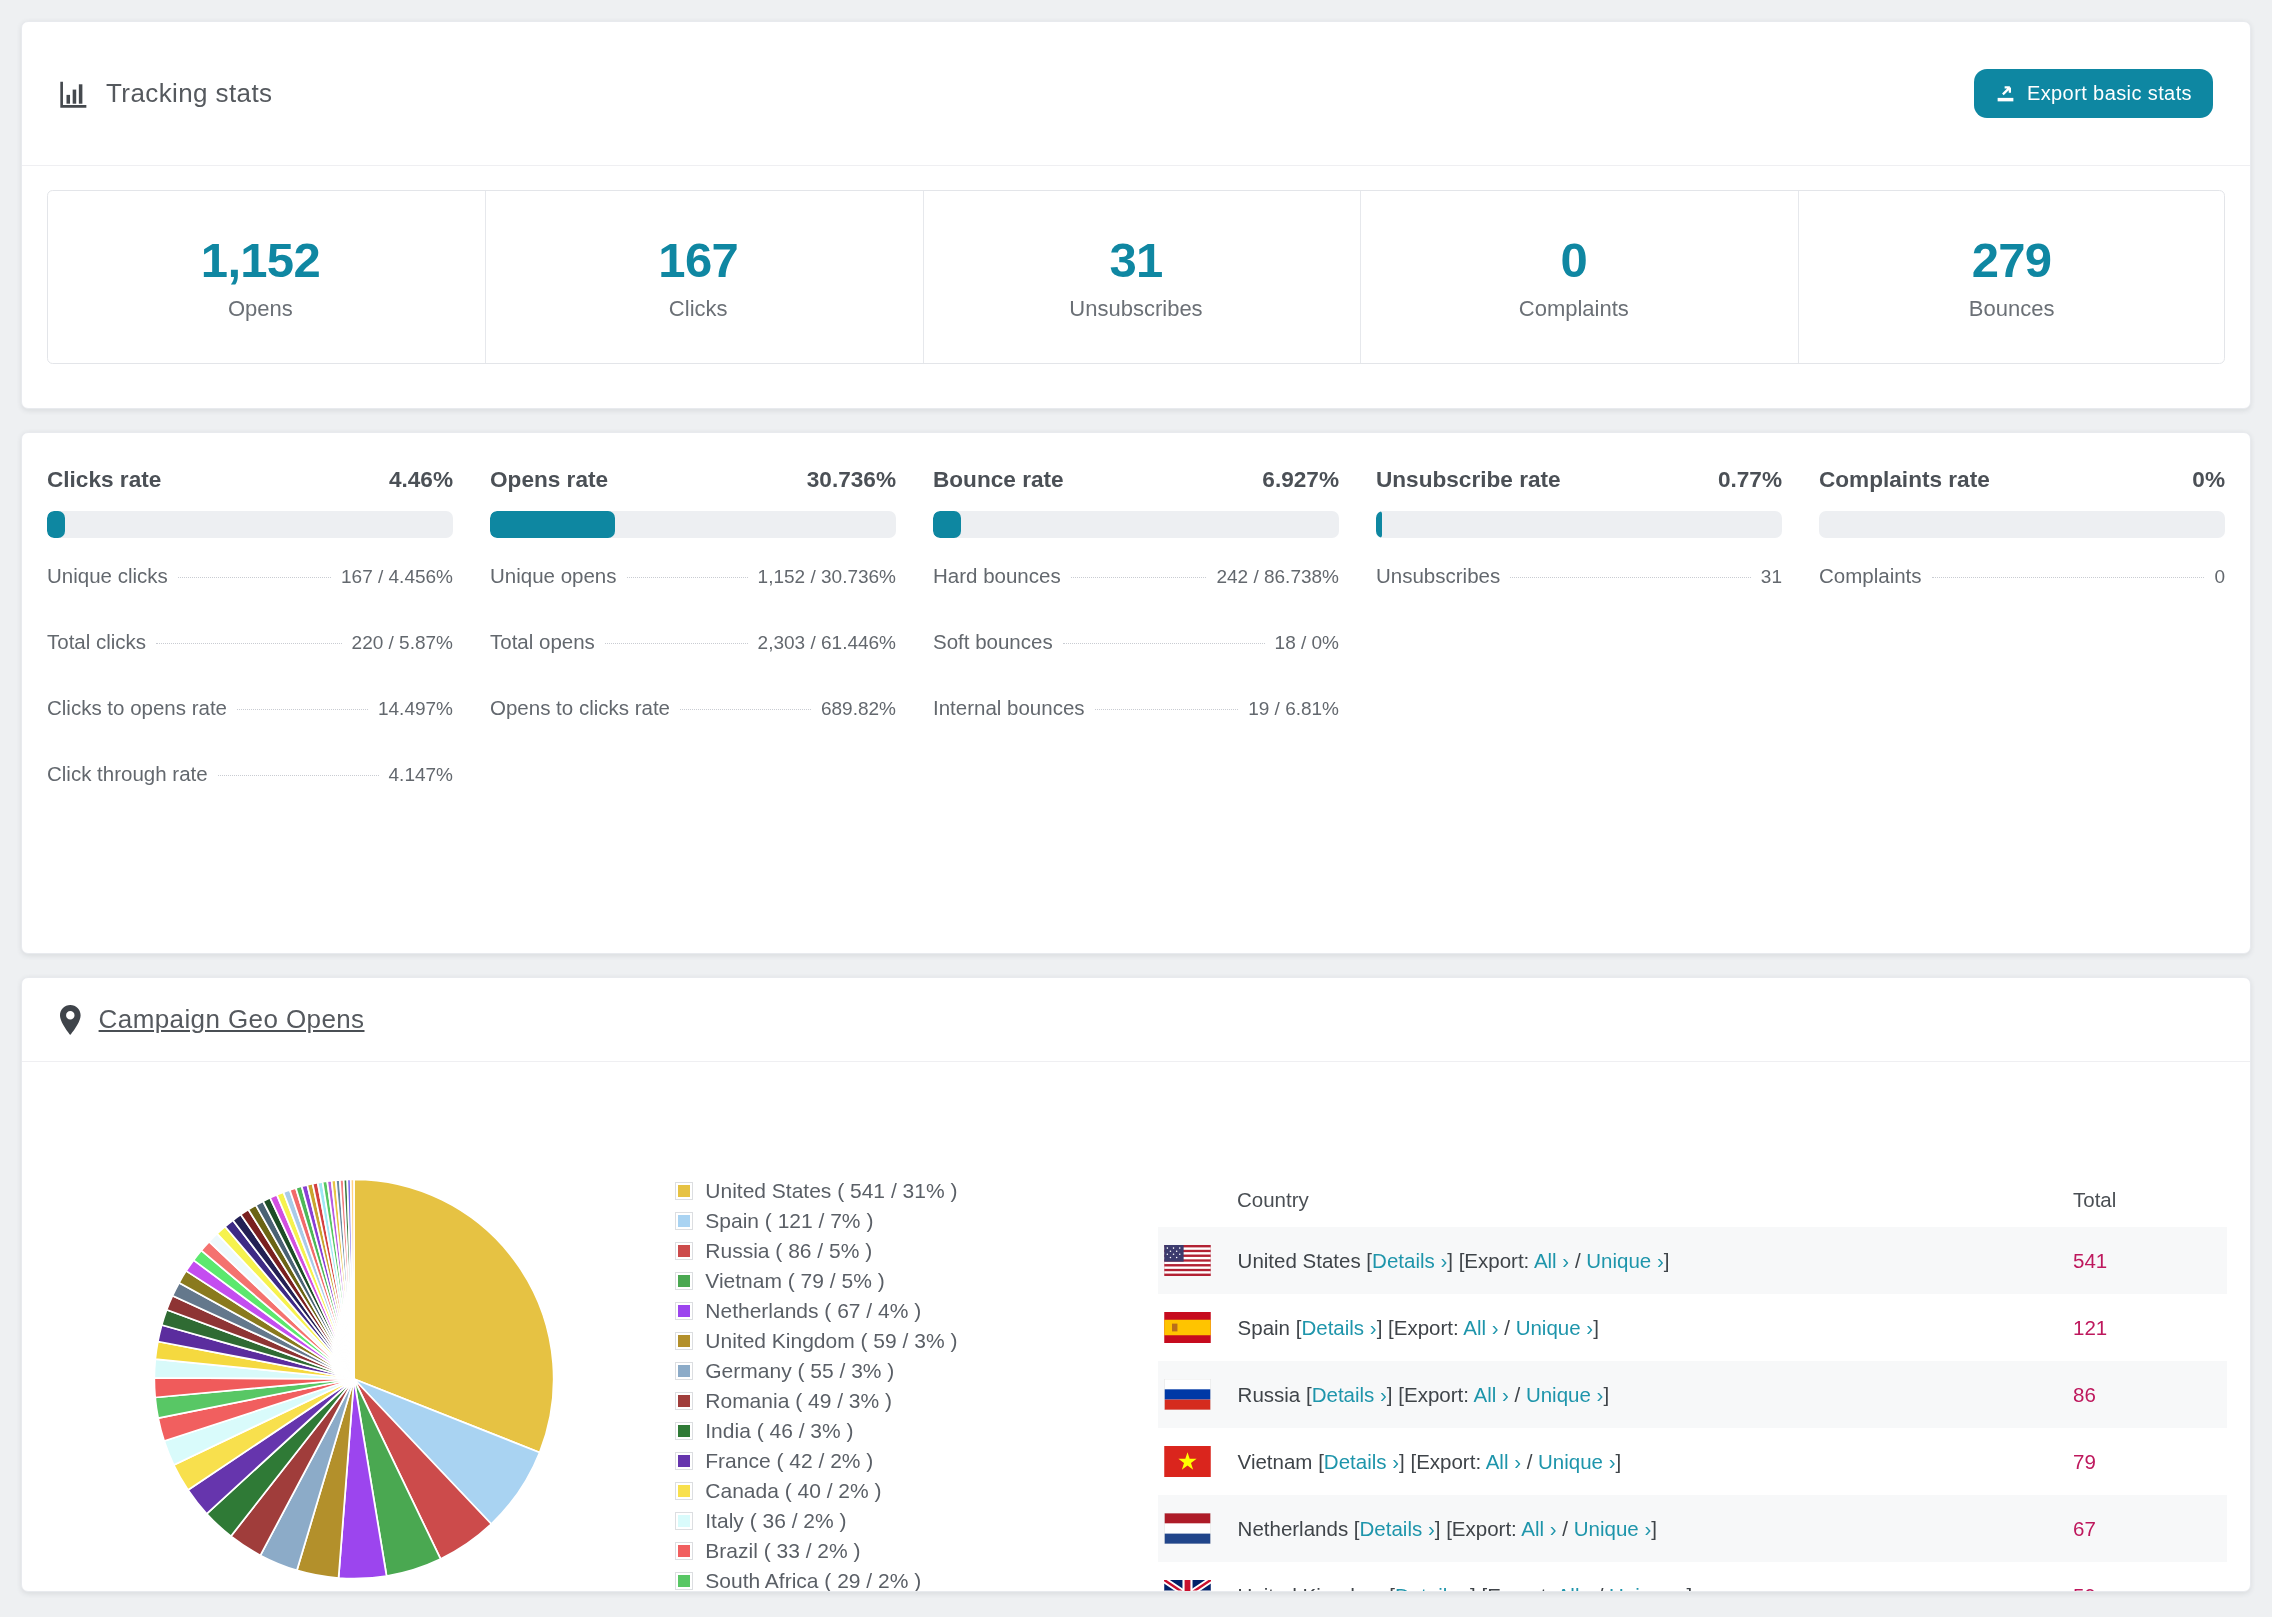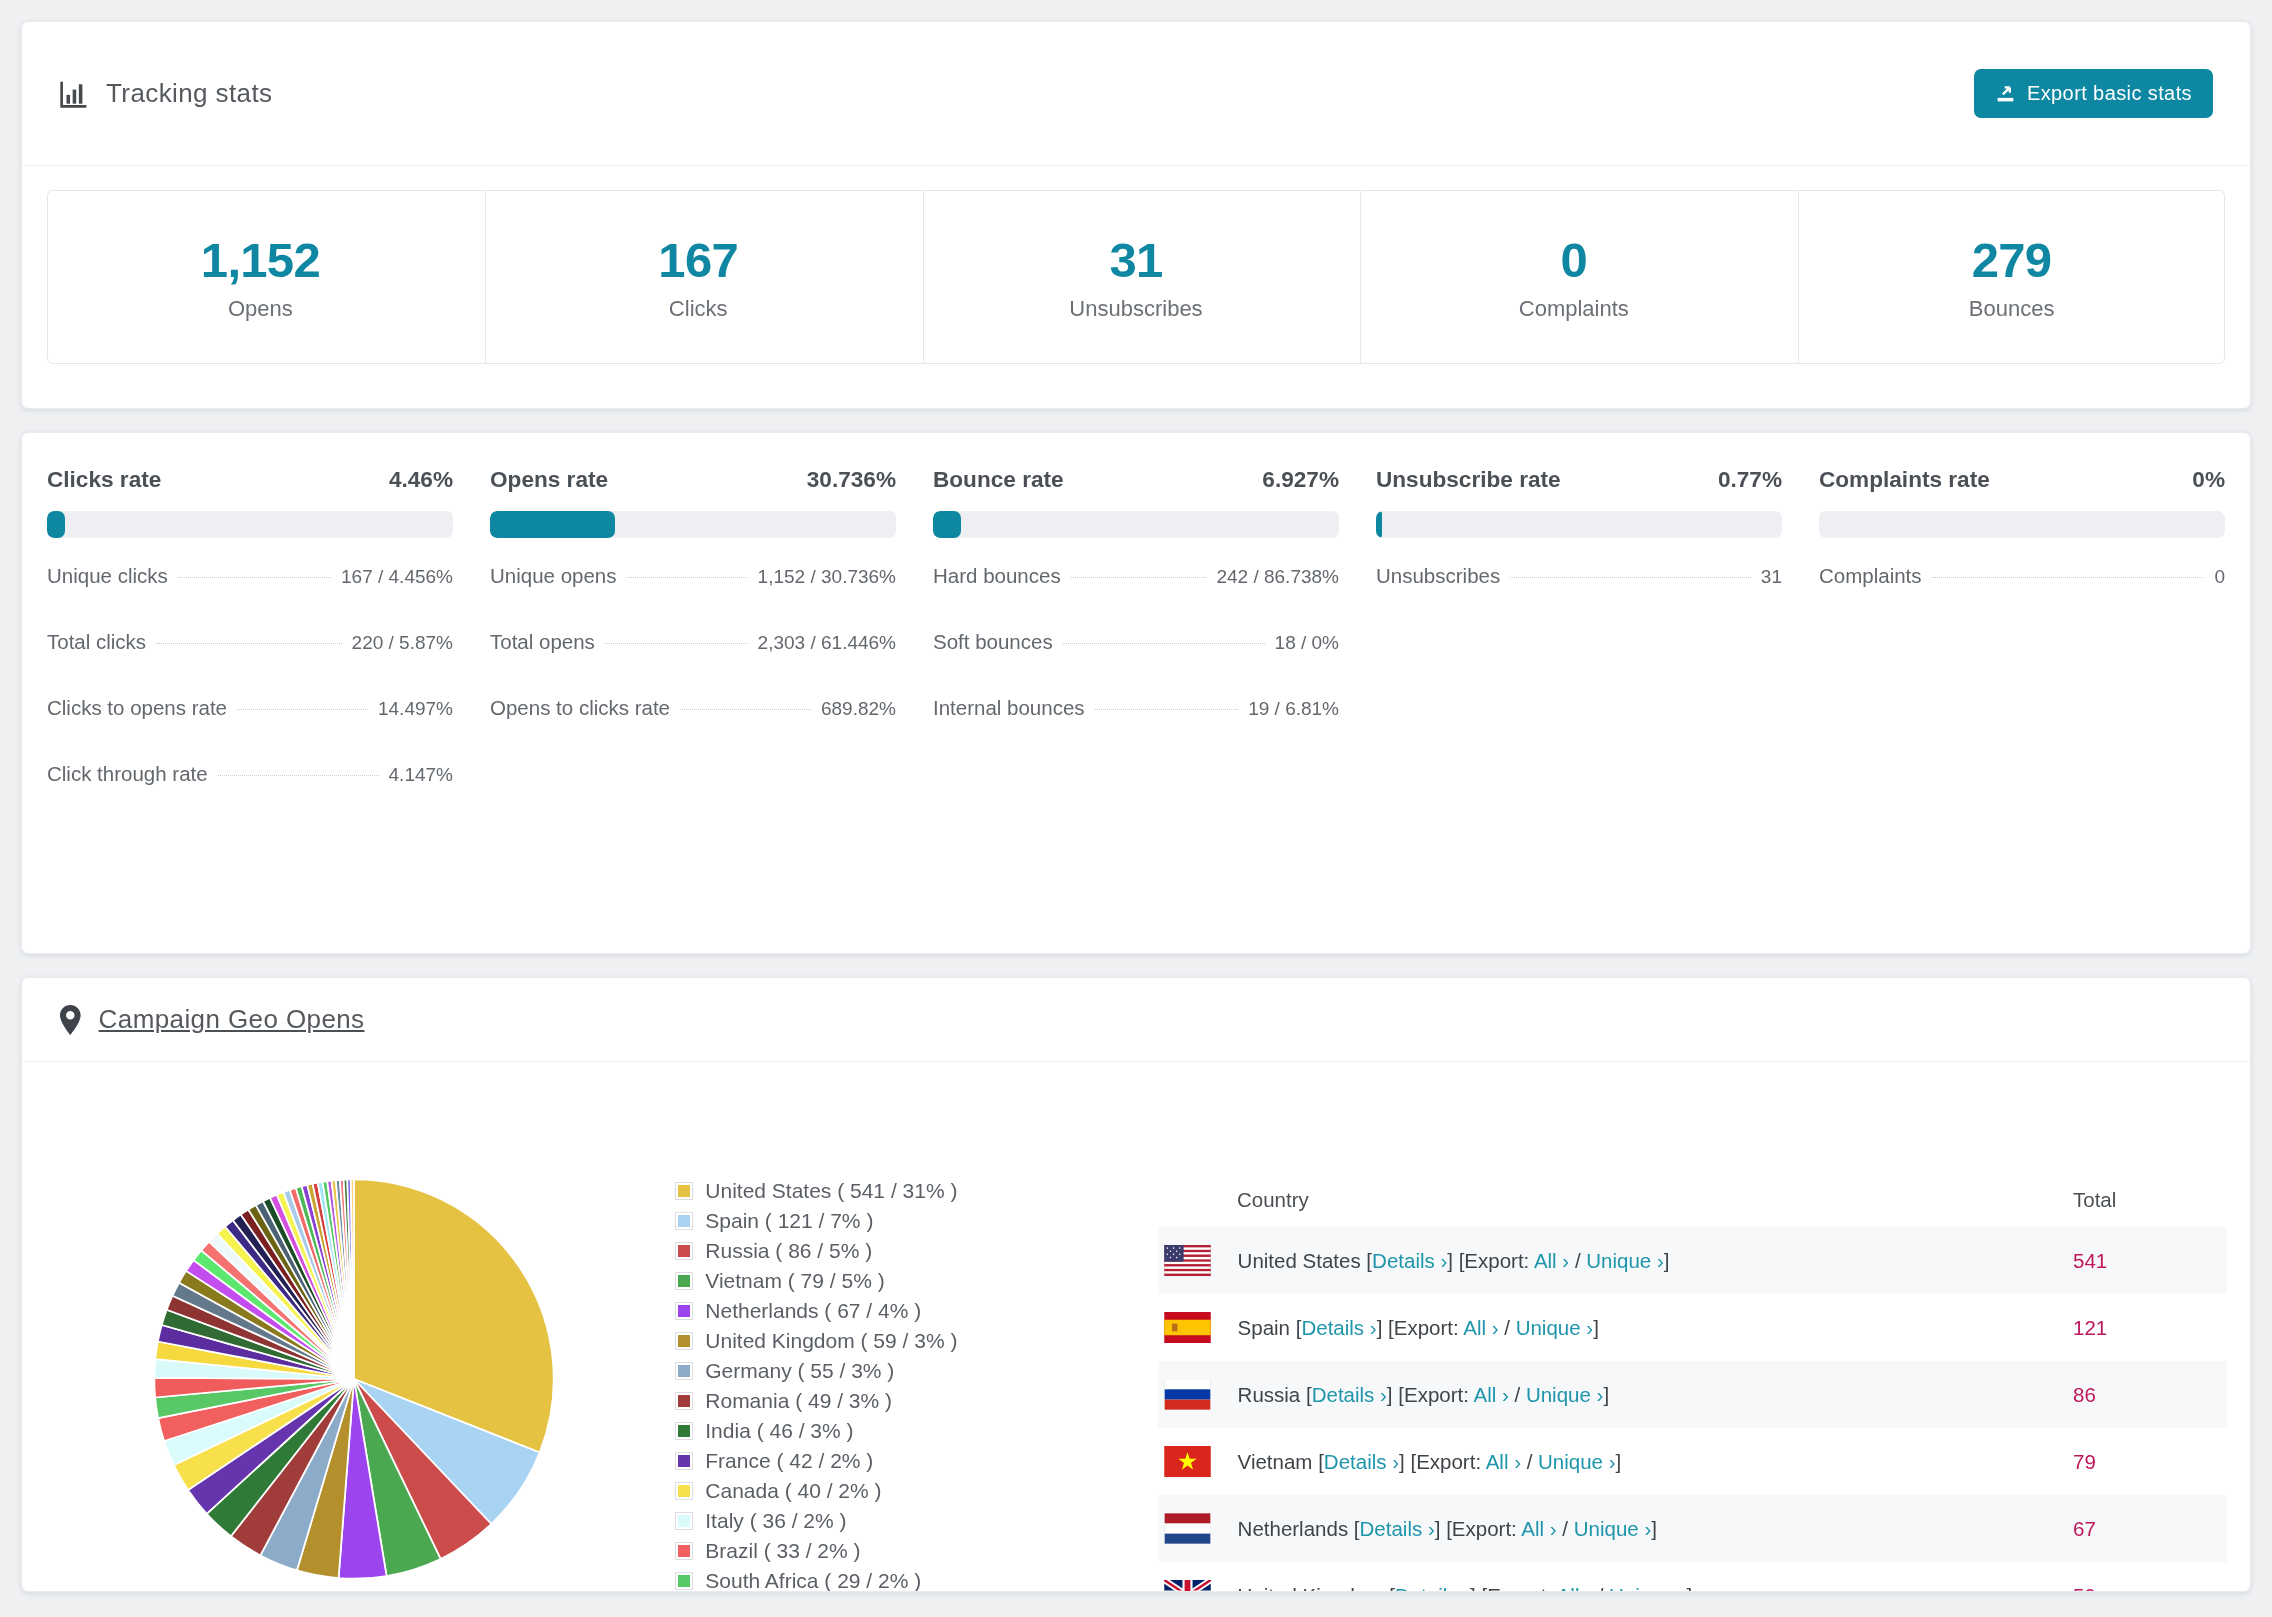--- a/index.html
+++ b/index.html
@@ -25,21 +25,21 @@
     padding:0 37px; height:144px;
     border-bottom:0.7px solid #efeff2;
   }
   .card-header .hicon { margin-right:17px; flex:none; display:flex; }
   .card-title { font-size:26px; color:#55595e; letter-spacing:0.4px; }
   .spacer { flex:1; }
   .btn-export {
     display:flex; align-items:center; gap:11.3px;
     background:#0e87a2; color:#fff; border:none; cursor:pointer;
     font-family:inherit; font-size:20px; letter-spacing:0.4px;
-    padding:12.7px 21px; border-radius:7px;
+    padding:12.7px 21px; border-radius:13px;
   }
   .stats-strip {
     margin:24px 25px 0 25px;
     border:0.7px solid #e3e5e9; border-radius:5.6px;
     display:flex; height:174px;gap:12px;
   }
   .statbox { flex:1; display:flex; flex-direction:column; align-items:center; justify-content:center; }
   .statbox + .statbox { border-left:0.7px solid #e6e8ec; }
   .stat-value { font-size:49px; font-weight:700; color:#0f87a2; letter-spacing:-0.7px; }
   .stat-label { font-size:22px; color:#6b7076; margin-top:8.5px; }

